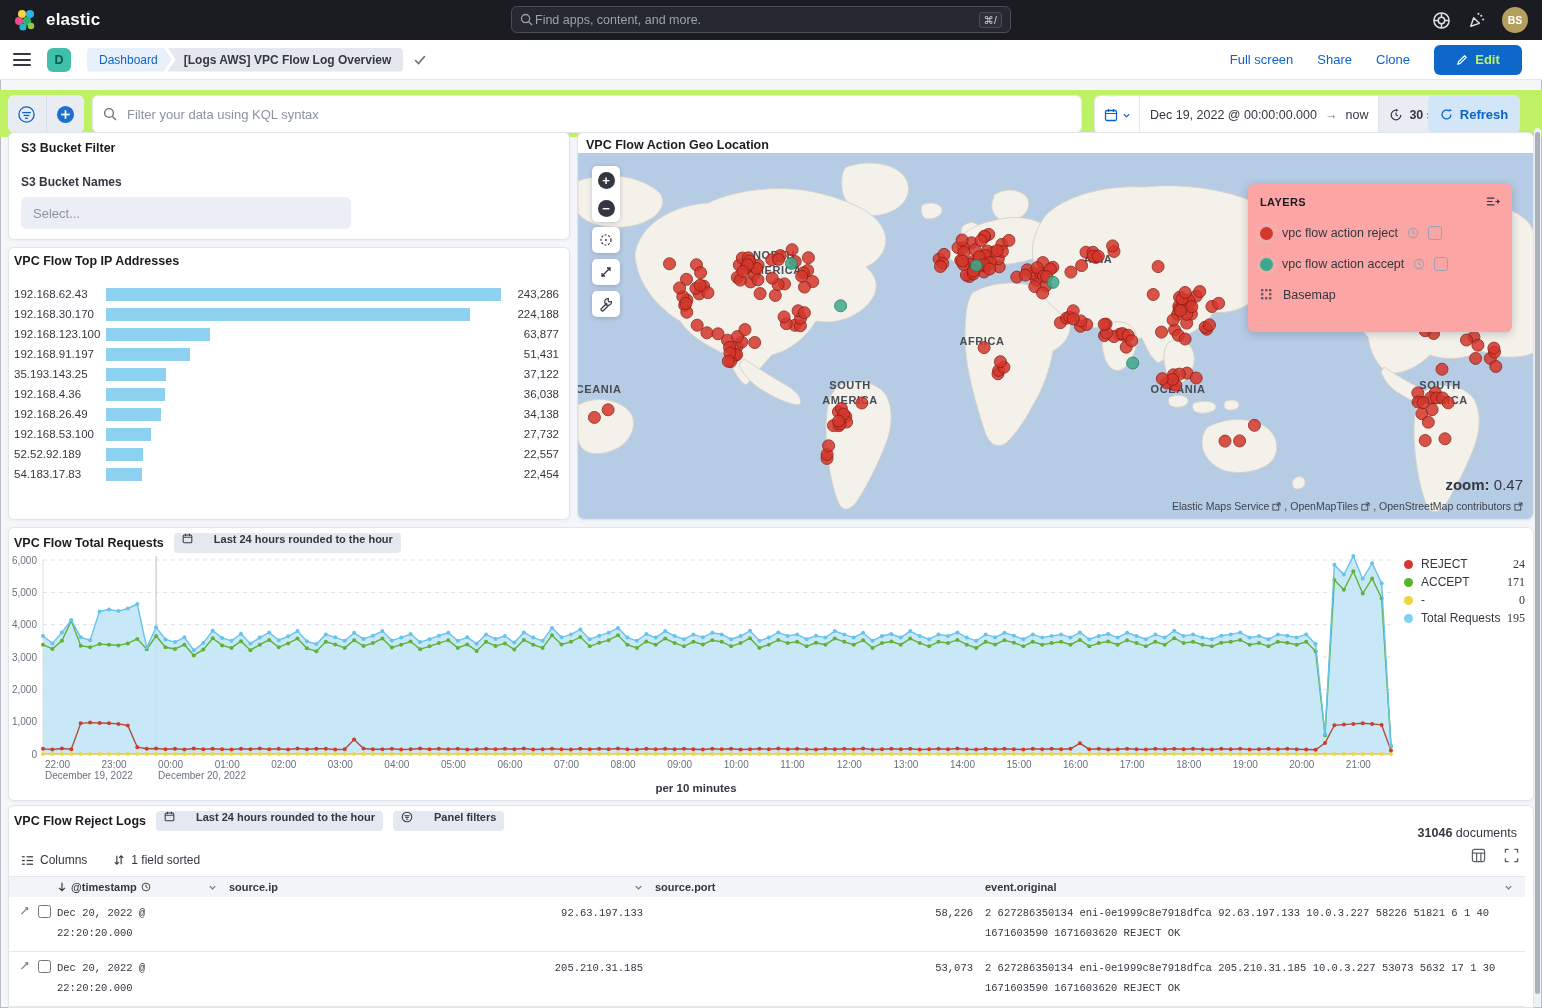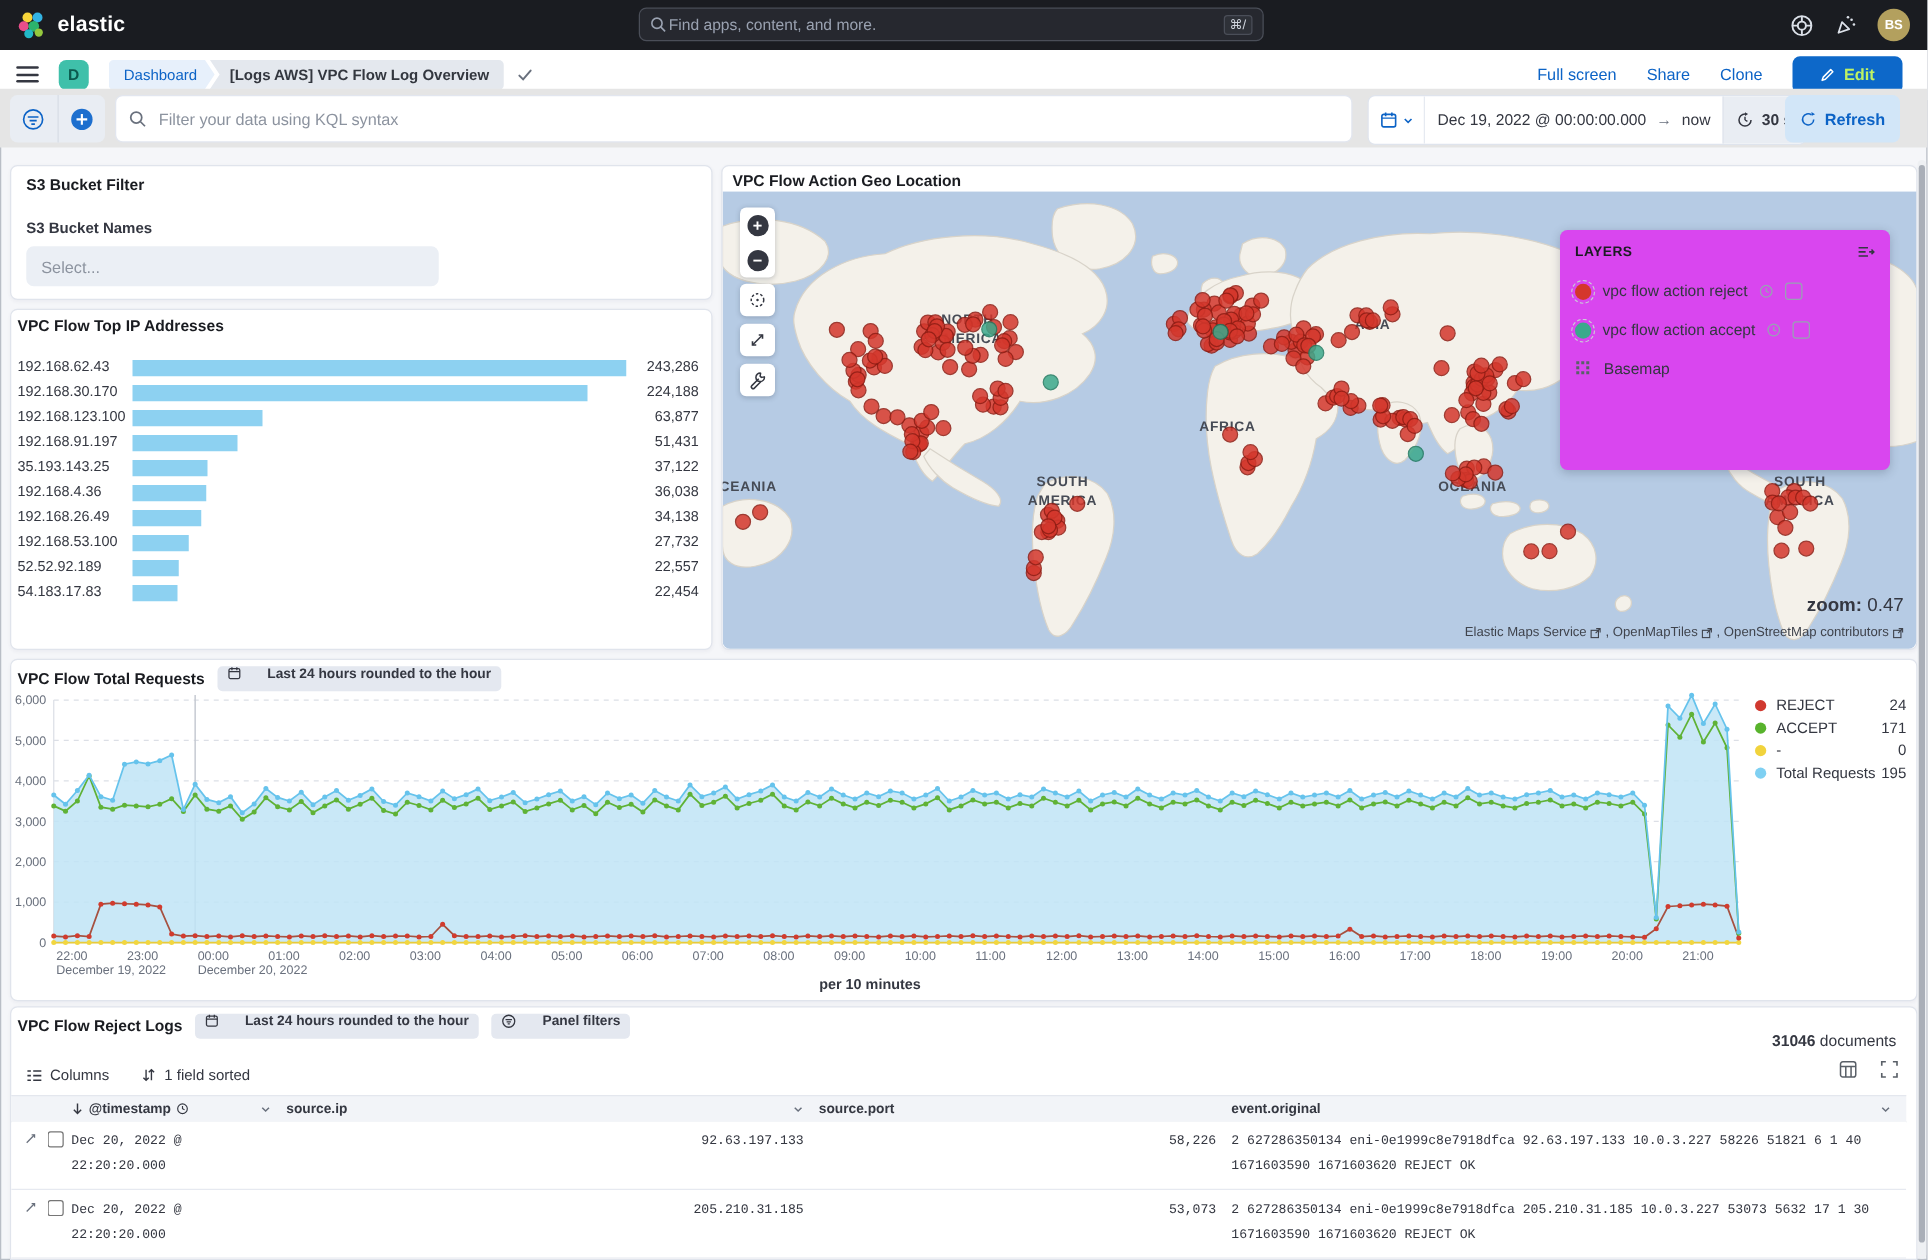--- a/index.html
+++ b/index.html
@@ -25,21 +25,21 @@
   .burger{margin-left:13px;width:18px;cursor:pointer;}
   .burger div{height:2px;background:#343741;margin:3.5px 0;border-radius:1px;}
   .space-badge{width:24px;height:24px;border-radius:6px;background:#3fc0aa;color:#0b5a4e;font-weight:700;font-size:12.5px;display:flex;align-items:center;justify-content:center;margin-left:16px;}
   .crumbs{display:flex;align-items:center;margin-left:16px;}
   .crumb1{background:#e7f0fb;color:#0c63c6;font-size:12px;font-weight:400;height:24px;display:flex;align-items:center;padding:0 14px 0 12px;clip-path:polygon(0 0,calc(100% - 8px) 0,100% 50%,calc(100% - 8px) 100%,0 100%);border-radius:4px 0 0 4px;}
   .crumb2{background:#e4e8ee;color:#33373f;font-size:12px;font-weight:600;height:24px;display:flex;align-items:center;padding:0 12px 0 16px;margin-left:-4px;clip-path:polygon(0 0,100% 0,100% 100%,0 100%,8px 50%);border-radius:0 4px 4px 0;}
   .nav-actions{position:absolute;right:20px;top:0;height:39px;display:flex;align-items:center;gap:24px;}
   .nav-link{color:#0c63c6;font-size:13px;font-weight:500;cursor:pointer;}
   .edit-btn{background:#0d68c9;color:#bef264;font-size:13px;font-weight:600;height:30px;min-width:88px;border:none;border-radius:6px;display:flex;align-items:center;justify-content:center;gap:7px;cursor:pointer;}
   
-  .filterbar{position:absolute;left:0;top:71px;width:100%;height:47px;background:#e5e5e5;}
+  .filterbar{position:absolute;left:0;top:90px;width:100%;height:47px;background:#bef264;}
   .fgroup{position:absolute;left:8px;top:5px;width:76px;height:38px;background:#e9edf3;border-radius:6px;display:flex;}
   .fgroup .fbtn{flex:1;display:flex;align-items:center;justify-content:center;cursor:pointer;}
   .fgroup .fbtn:first-child{border-right:1px solid #d8dde6;}
   .kql{position:absolute;left:92px;top:5px;width:990px;height:38px;background:#fff;border:1px solid #e2e6ef;border-radius:6px;display:flex;align-items:center;padding:0 10px;box-sizing:border-box;}
   .kql input{flex:1;border:none;outline:none;font-size:13px;color:#343741;font-family:inherit;margin-left:8px;}
   .kql input::placeholder{color:#8c939f;}
   .datepick{position:absolute;left:1094px;top:5px;height:38px;background:#fff;border:1px solid #dfe4ed;border-radius:6px;display:flex;align-items:center;overflow:hidden;}
   .dp-cal{width:44px;height:100%;display:flex;align-items:center;justify-content:center;gap:4px;border-right:1px solid #e6eaf1;cursor:pointer;}
   .dp-text{font-size:12.5px;color:#343741;padding:0 10px;display:flex;align-items:center;gap:8px;white-space:nowrap;}
   .dp-arrow{color:#69707d;}
@@ -54,31 +54,31 @@
   .s3-select{margin-left:12px;width:330px;height:32px;background:#ebeff5;border-radius:6px;display:flex;align-items:center;padding:0 12px;font-size:13px;color:#8c939f;box-sizing:border-box;cursor:pointer;}
   
   .ip-row{position:absolute;height:20px;display:flex;align-items:center;width:100%;}
   .ip-label{position:absolute;left:5px;width:92px;font-size:11.5px;color:#343741;white-space:nowrap;}
   .ip-bar{position:absolute;left:97px;height:13px;background:#8dd1f1;}
   .ip-val{position:absolute;right:10px;font-size:11.5px;color:#343741;}
   
   .map-wrap{position:absolute;left:0;top:20px;right:0;bottom:0;overflow:hidden;border-radius:0 0 6px 6px;}
   .mapctl{position:absolute;left:14px;background:#fff;border-radius:5px;box-shadow:0 1px 4px rgba(40,50,70,.25);width:28px;display:flex;flex-direction:column;align-items:center;cursor:pointer;}
   .zoomdot{width:17px;height:17px;border-radius:50%;background:#343741;color:#fff;display:flex;align-items:center;justify-content:center;font-size:13px;font-weight:700;line-height:1;}
-  .layers{position:absolute;left:670px;top:31px;width:264px;height:192px;background:#d946ef;border-radius:6px;box-shadow:0 2px 8px rgba(40,50,70,.25);padding:10px 12px;box-sizing:border-box;}
+  .layers{position:absolute;left:670px;top:31px;width:264px;height:148px;background:#fca5a5;border-radius:6px;box-shadow:0 2px 8px rgba(40,50,70,.25);padding:10px 12px;box-sizing:border-box;}
   .layers-title{font-size:11px;font-weight:700;letter-spacing:.4px;color:#1a1c21;display:flex;justify-content:space-between;align-items:center;}
   .layer-item{display:flex;align-items:center;gap:9px;margin-top:17px;font-size:12.5px;color:#343741;cursor:pointer;}
   .ldot{width:13px;height:13px;border-radius:50%;outline:1.5px dashed #c9cdd6;outline-offset:2px;}
   .lcheck{width:12px;height:12px;border:1px solid #98a2b3;border-radius:3px;}
   .map-zoom{position:absolute;right:10px;bottom:26px;font-size:15px;color:#343741;}
   .map-attr{position:absolute;right:10px;bottom:7px;font-size:10.5px;color:#3f434c;display:flex;align-items:center;gap:3px;}
   
   .leg-row{position:absolute;display:flex;align-items:center;font-size:12px;color:#343741;height:16px;}
   .leg-dot{width:9px;height:9px;border-radius:50%;margin-right:8px;}
-  .leg-val{position:absolute;right:0;}
+  .leg-val{position:absolute;right:0;font-family:Liberation Serif, serif;}
   .xlabel{position:absolute;left:0;right:150px;bottom:6px;text-align:center;font-size:11.5px;font-weight:700;color:#343741;}
   
   .docline{position:absolute;right:16px;top:20px;font-size:12.5px;color:#343741;}
   .lg-toolbar{position:absolute;left:0;right:0;top:42px;height:24px;display:flex;align-items:center;gap:26px;padding-left:12px;font-size:12px;color:#343741;}
   .lg-tool{display:flex;align-items:center;gap:6px;cursor:pointer;}
   .lg-icons{position:absolute;right:14px;top:42px;display:flex;gap:18px;}
   .grid-head,.grid-row{display:grid;grid-template-columns:42px 172px 426px 330px 540px 1fr;}
   .grid-head{position:absolute;left:0;right:8px;top:70px;height:20px;background:#f2f4f8;border-top:1px solid #e4e7ee;border-bottom:1px solid #dfe3ea;font-size:11px;font-weight:700;color:#343741;align-items:center;}
   .hcell{display:flex;align-items:center;gap:4px;padding:0 6px;cursor:pointer;}
   .rows-clip{position:absolute;left:0;right:8px;top:91px;bottom:0;overflow:hidden;}

